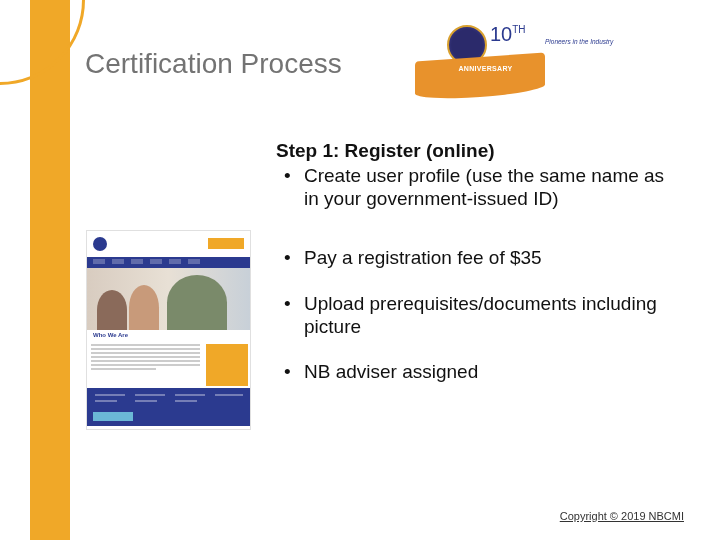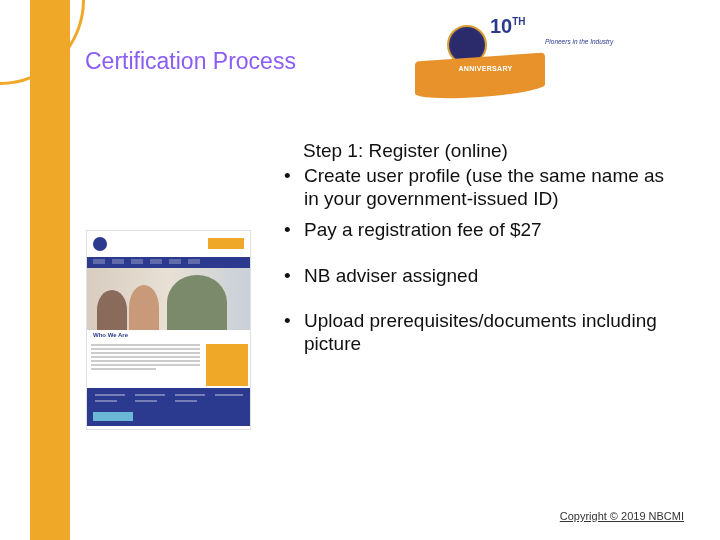--- a/index.html
+++ b/index.html
@@ -26,23 +26,23 @@
     width: 170px;
     height: 170px;
     border: 3px solid #f0a828;
     border-radius: 50%;
     background: transparent;
   }
   .slide-title {
     position: absolute;
     left: 85px;
     top: 48px;
-    font-size: 23px;
+    font-size: 28px;
     font-weight: normal;
-    color: #8b5cf6;
+    color: #737373;
   }
   .logo-block {
     position: absolute;
     right: 40px;
     top: 15px;
     width: 255px;
     height: 90px;
   }
   .anniversary-badge {
     position: absolute;
@@ -57,23 +57,23 @@
     top: 10px;
     width: 40px;
     height: 40px;
     border-radius: 50%;
     background: radial-gradient(circle, #2b2a6b 60%, #4a49a0 100%);
     border: 2px solid #d9a12f;
   }
   .badge-10th {
     position: absolute;
     left: 65px;
-    top: 0;
+    top: 8px;
     font-size: 20px;
-    font-weight: bold;
+    font-weight: normal;
     color: #2b3a8f;
   }
   .badge-10th sup { font-size: 10px; }
   .badge-ribbon {
     position: absolute;
     left: -10px;
     top: 42px;
     width: 130px;
     height: 40px;
     background: #e8922c;
@@ -207,45 +207,44 @@
     background: #6bb8d6;
   }
   .content {
     position: absolute;
     left: 276px;
     top: 140px;
     width: 400px;
   }
   .step-heading {
     font-size: 19px;
-    font-weight: normal;
+    font-weight: bold;
     color: #111;
     margin-bottom: 2px;
-    margin-left: 27px;
   }
   ul.bullets {
     list-style: none;
   }
   ul.bullets > li {
     font-size: 19px;
     color: #111;
     line-height: 1.22;
     padding-left: 28px;
     position: relative;
     margin-bottom: 22px;
   }
   ul.bullets > li::before {
     content: "•";
     position: absolute;
     left: 8px;
     top: 0;
     font-size: 19px;
     color: #111;
   }
-  ul.bullets > li.first { margin-bottom: 8px; }
+  ul.bullets > li.first { margin-bottom: 36px; }
   .copyright {
     position: absolute;
     right: 36px;
     bottom: 18px;
     font-size: 11px;
     color: #333;
     text-decoration: underline;
   }
 </style>
 </head>
@@ -312,19 +311,19 @@
     <div class="fline" style="left:48px; top:12px; width:22px"></div>
     <div class="fline" style="left:88px; top:12px; width:22px"></div>
     <div class="btn"></div>
   </div>
 </div>
 
 <div class="content">
   <div class="step-heading">Step 1: Register (online)</div>
   <ul class="bullets">
     <li class="first">Create user profile (use the same name as in your government-issued ID)</li>
-    <li>Pay a registration fee of $27</li>
+    <li>Pay a registration fee of $35</li>
+    <li>Upload prerequisites/documents including picture</li>
     <li>NB adviser assigned</li>
-    <li>Upload prerequisites/documents including picture</li>
   </ul>
 </div>
 
 <div class="copyright">Copyright © 2019 NBCMI</div>
 
 </body></html>

